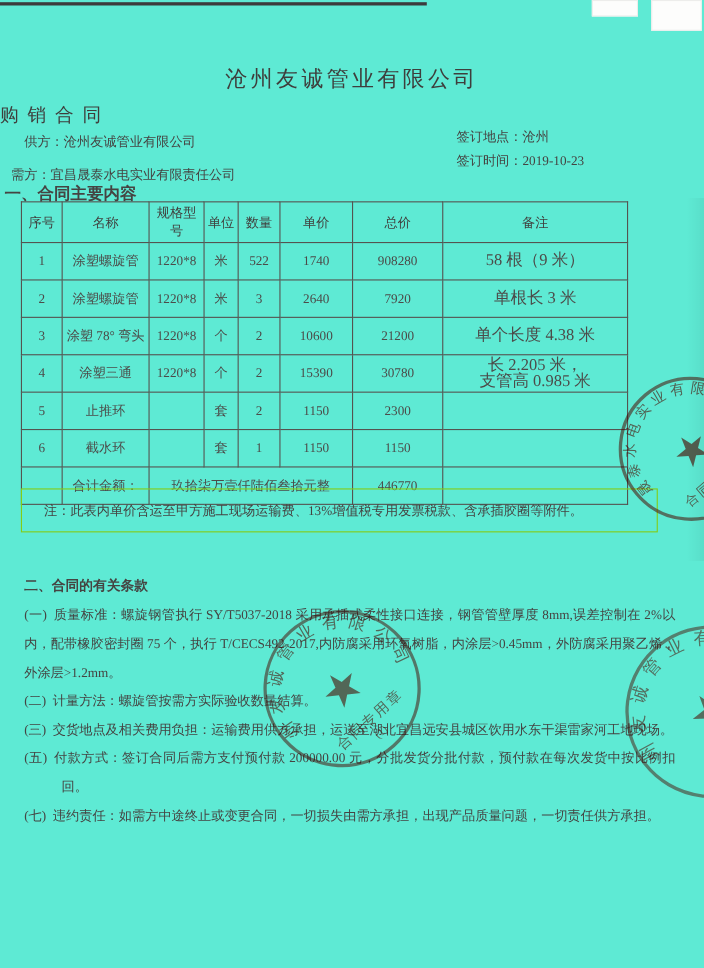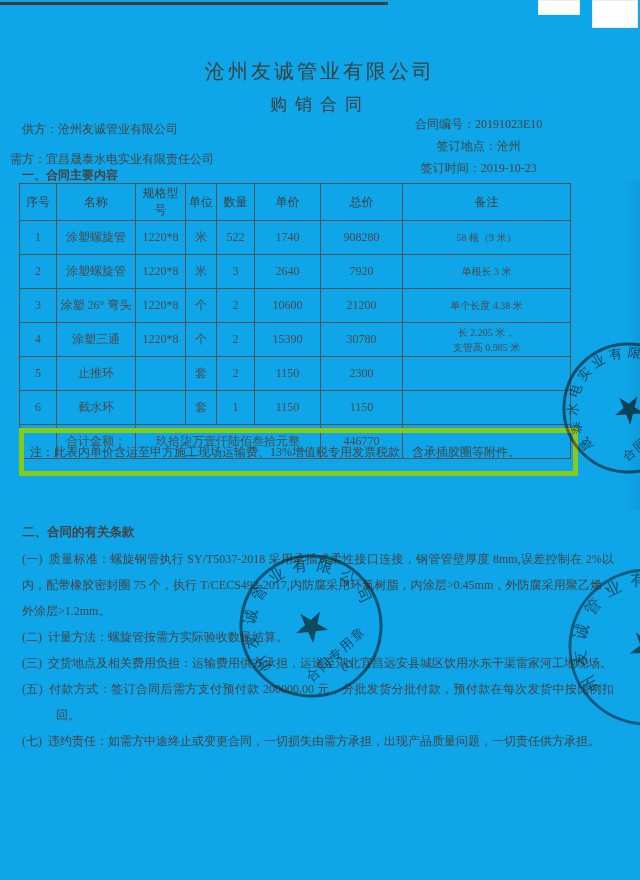--- a/index.html
+++ b/index.html
@@ -1,42 +1,42 @@
 <!DOCTYPE html>
 <html><head>
 <meta charset="utf-8">
 <style>
   html,body{margin:0;padding:0;}
   body{width:640px;height:880px;background:#f3f3f1;font-family:"Liberation Serif","DejaVu Serif",serif;}
-  .page{position:relative;width:640px;height:880px;background:#0ea5e9;overflow:hidden;color:#454442;}
-  .abs{position:absolute;text-align:center;}
+  .page{position:relative;width:640px;height:880px;background:#5eead4;overflow:hidden;color:#454442;}
+  .abs{position:absolute;}
 
   
   .scan-line{left:0;top:2px;width:388px;height:3px;background:#3c3c3c;}
   .scan-box-1{left:538px;top:0;width:40px;height:13px;border:1px solid #ededeb;background:#fdfdfc;}
   .scan-box-2{left:592px;top:0;width:44px;height:26px;border:1px solid #ededeb;background:#fdfdfc;}
   .scan-shadow{right:0;top:180px;width:16px;height:330px;background:linear-gradient(to right, rgba(0,0,0,0), rgba(0,0,0,0.05));}
 
   .title{left:0;top:58px;width:640px;text-align:center;font-size:20px;letter-spacing:3px;color:#3e3e3c;}
-  .subtitle{left:0;top:93px;width:640px;text-align:center;font-size:17px;letter-spacing:8px;color:#3e3e3c;}
+  .subtitle{left:0;top:93px;width:640px;text-align:left;font-size:17px;letter-spacing:8px;color:#3e3e3c;}
 
   .supplier{left:22px;top:121px;font-size:12px;}
   .buyer{left:10px;top:151px;font-size:12px;}
   .meta{left:415px;top:113px;font-size:12px;line-height:22px;}
-  .sec1{left:22px;top:167px;font-size:12px;font-weight:600;}
+  .sec1{left:4px;top:167px;font-size:15px;font-weight:600;}
   .sec2{left:22px;top:524px;font-size:12.5px;font-weight:600;}
   .attachment{left:22px;top:498px;font-size:12px;}
 
   table.items{position:absolute;left:19px;top:183px;width:551px;border-collapse:collapse;table-layout:fixed;font-size:12px;color:#4c4b49;border-radius:18px;}
   table.items th, table.items td{border:1px solid #555350;text-align:center;padding:1px 2px;font-weight:normal;overflow:hidden;}
   table.items th{height:33px;color:#403f3d;}
   table.items td{height:31px;}
-  td.remark{white-space:pre-line;line-height:15px;font-size:10px;}
-
-  .notebox{left:19px;top:428px;width:537px;height:38px;border:5px solid #84cc16;font-size:12px;display:flex;align-items:center;padding:0 6px;}
+  td.remark{white-space:pre-line;line-height:15px;font-size:15px;}
+
+  .notebox{left:19px;top:444px;width:537px;height:38px;border:1px solid #84cc16;font-size:12px;display:flex;align-items:center;padding:0 20px;}
 
   .terms{left:22px;top:546px;width:592px;font-size:12px;line-height:26px;text-align:justify;color:#454442;}
   .terms p{margin:0;padding-left:34px;text-indent:-34px;}
   .terms p.flush{padding-left:0;text-indent:0;}
   .term-no{margin-right:6px;}
 
   
   .stamp{position:absolute;mix-blend-mode:multiply;opacity:0.88;pointer-events:none;}
   .stampA{left:558px;top:338px;width:140px;height:140px;transform:rotate(-40deg);}
   .stampB{left:233px;top:548px;width:156px;height:156px;transform:rotate(-42deg);}
@@ -57,21 +57,20 @@
   <div class="abs subtitle">购销合同</div>
 
   <div class="abs supplier">
     <span>供方：</span><span>沧州友诚管业有限公司</span>
   </div>
   <div class="abs buyer">
     <span>需方：</span><span>宜昌晟泰水电实业有限责任公司</span>
   </div>
 
   <div class="abs meta">
-    <div><span>合同编号：</span><span>20191023E10</span></div>
     <div><span>签订地点：</span><span>沧州</span></div>
     <div><span>签订时间：</span><span>2019-10-23</span></div>
   </div>
 
   <div class="abs sec1">一、合同主要内容</div>
 
   <table class="items">
     <colgroup>
       <col style="width:37px">
         <col style="width:79px">
@@ -108,21 +107,21 @@
       <td>涂塑螺旋管</td>
       <td>1220*8</td>
       <td>米</td>
       <td>3</td>
       <td>2640</td>
       <td>7920</td>
       <td class="remark">单根长 3 米</td>
     </tr>
     <tr>
       <td>3</td>
-      <td>涂塑 26° 弯头</td>
+      <td>涂塑 78° 弯头</td>
       <td>1220*8</td>
       <td>个</td>
       <td>2</td>
       <td>10600</td>
       <td>21200</td>
       <td class="remark">单个长度 4.38 米</td>
     </tr>
     <tr>
       <td>4</td>
       <td>涂塑三通</td>

